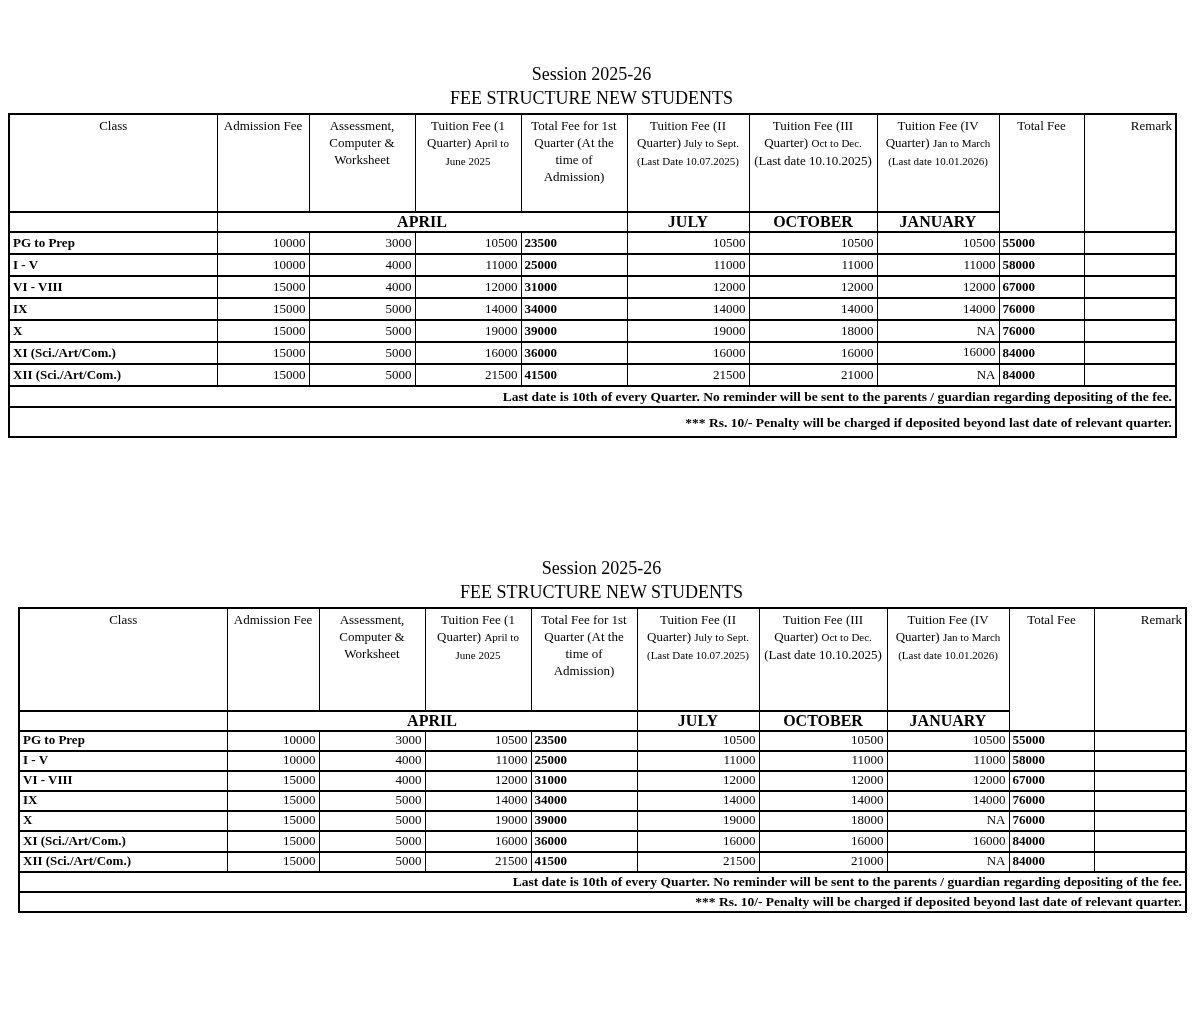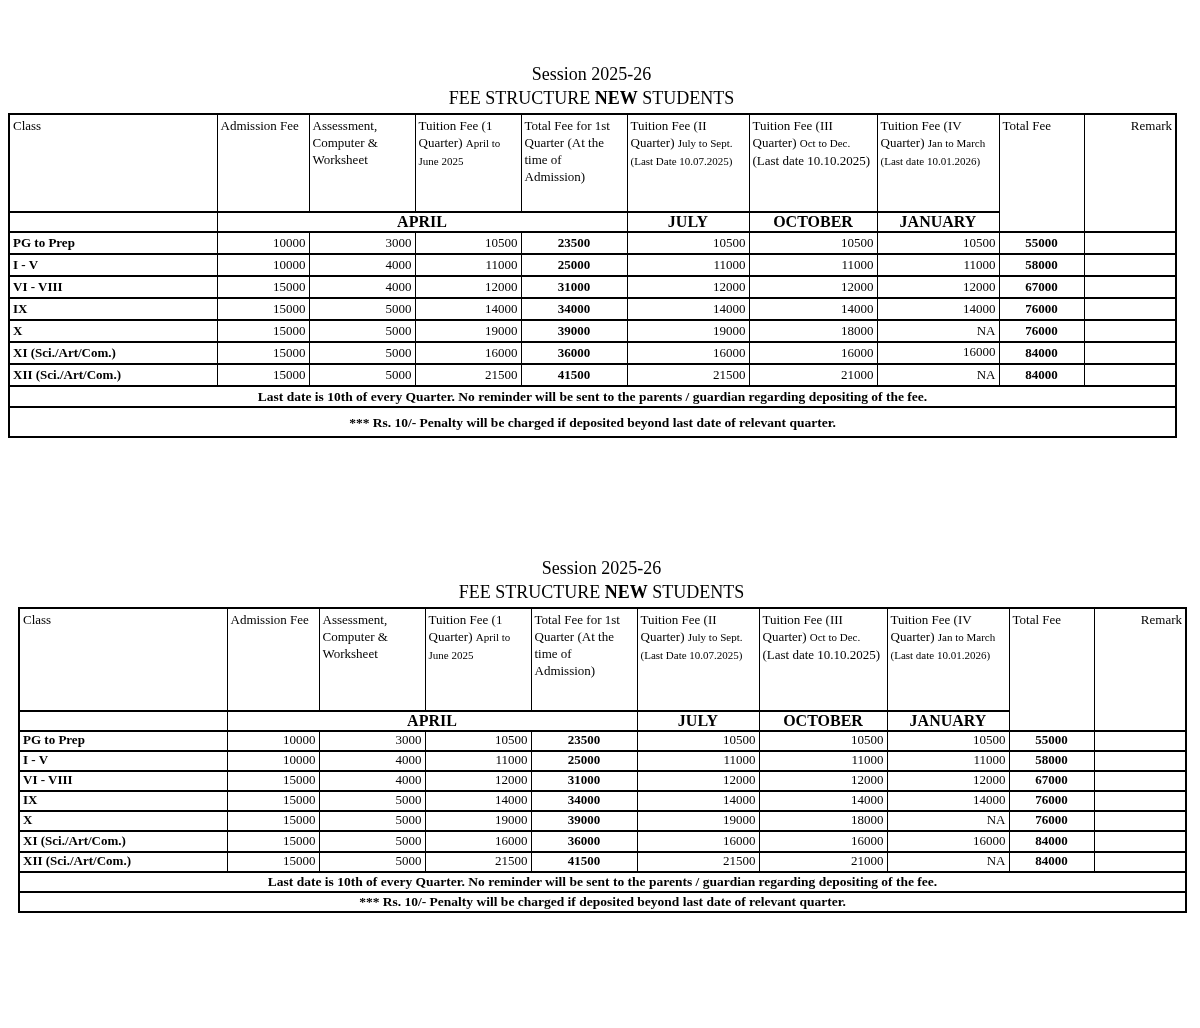--- a/index.html
+++ b/index.html
@@ -12,21 +12,21 @@
   .section { position: absolute; }
   .sec1 { left: 8px;  top: 62px;  width: 1167px; }
   .sec2 { left: 18px; top: 556px; width: 1167px; }
 
   .title-line {
     text-align: center;
     font-size: 18px;
     line-height: 24px;
     white-space: nowrap;
   }
-  .title-bold { font-weight: bold; text-align: center; }
+  .title-bold { font-weight: normal; text-align: center; }
 
   table.fee-table {
     border-collapse: collapse;
     table-layout: fixed;
     width: 1167px;
     margin-top: 3px;
     border: 2px solid #000;
   }
   .fee-table th, .fee-table td {
     border: 1px solid #000;
@@ -44,21 +44,21 @@
   col.c7  { width: 128px; }
   col.c8  { width: 122px; }
   col.c9  { width: 85px; }
   col.c10 { width: 92px; }
 
   
   .fee-table th.h {
     font-weight: normal;
     font-size: 13px;
     line-height: 17px;
-    text-align: left;
+    text-align: center;
     vertical-align: top;
     padding: 2px 3px 2px 3px;
   }
   .fee-table th.remark-h { text-align: right; }
   .sm { font-size: 11px; }
 
   
   .months-row td {
     font-weight: bold;
     font-size: 16px;
@@ -68,28 +68,28 @@
 
   
   tbody.data td {
     font-size: 13px;
     vertical-align: bottom;
     padding: 0 3px 2px 3px;
   }
   tbody.data td.cls   { font-weight: bold; text-align: left; margin-left: 41px; }
   tbody.data td.num   { text-align: right; }
   tbody.data td.totalq,
-  tbody.data td.totalfee { font-weight: bold; text-align: center; }
+  tbody.data td.totalfee { font-weight: bold; text-align: left; }
   tbody.data td.raise { vertical-align: top; padding-top: 1px; }
 
   
   .note-row td {
     font-weight: bold;
     font-size: 13.5px;
-    text-align: center;
+    text-align: right;
     padding: 1px 3px;
     vertical-align: middle;
   }
 
   
   .t1 .header-row th  { height: 98px; }
   .t1 .months-row td  { height: 20px; }
   .t1 tbody.data td   { height: 22px; }
   .t1 .note1 td       { height: 21px; }
   .t1 .note2 td       { height: 30px; vertical-align: bottom; padding-bottom: 5px; }

